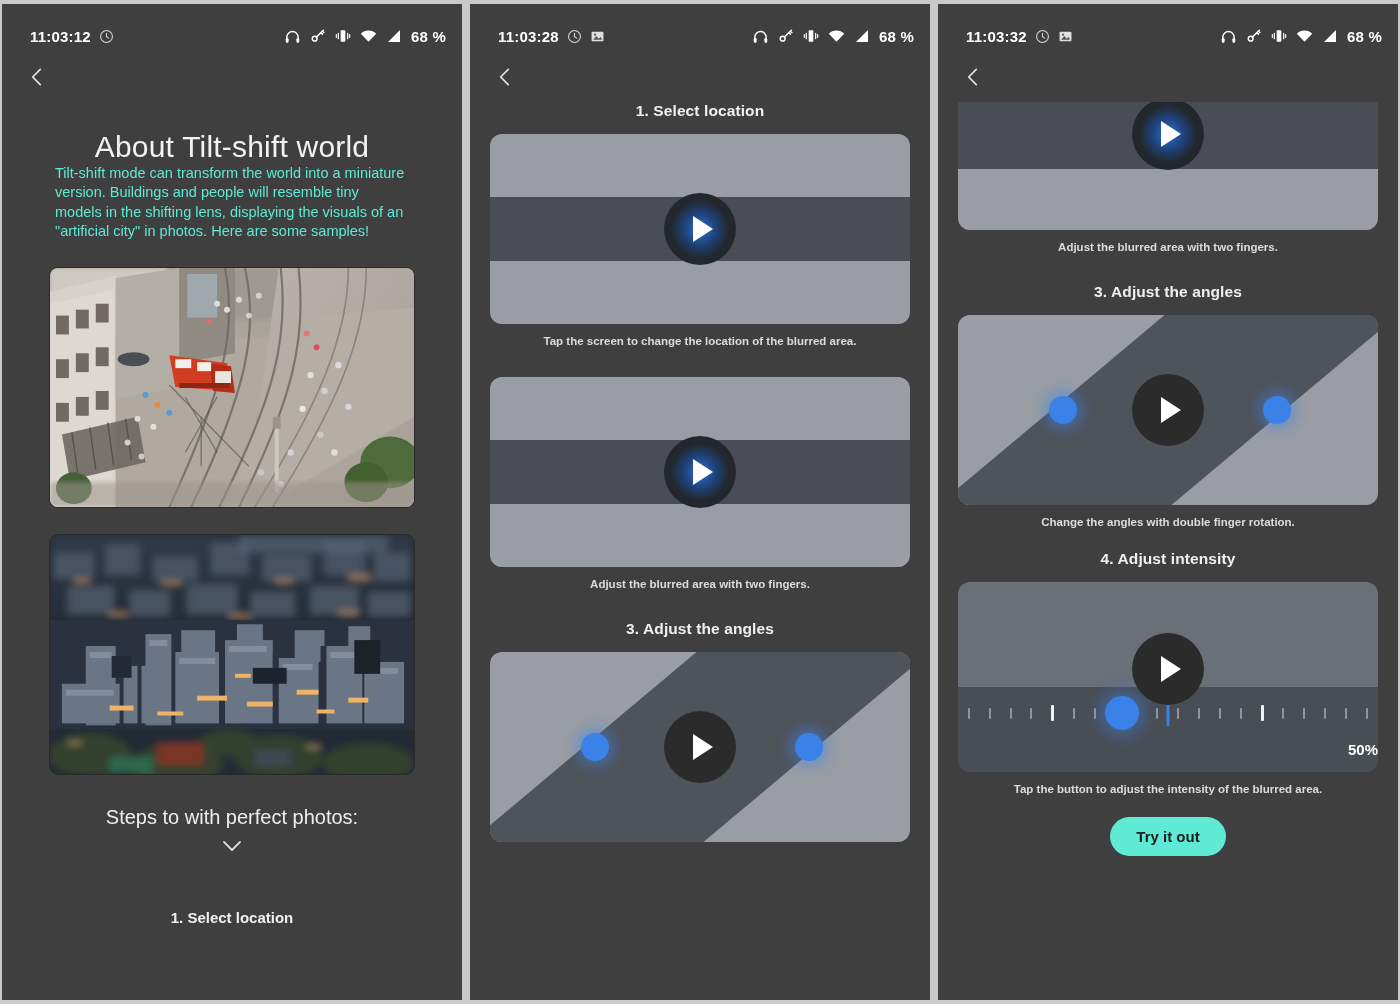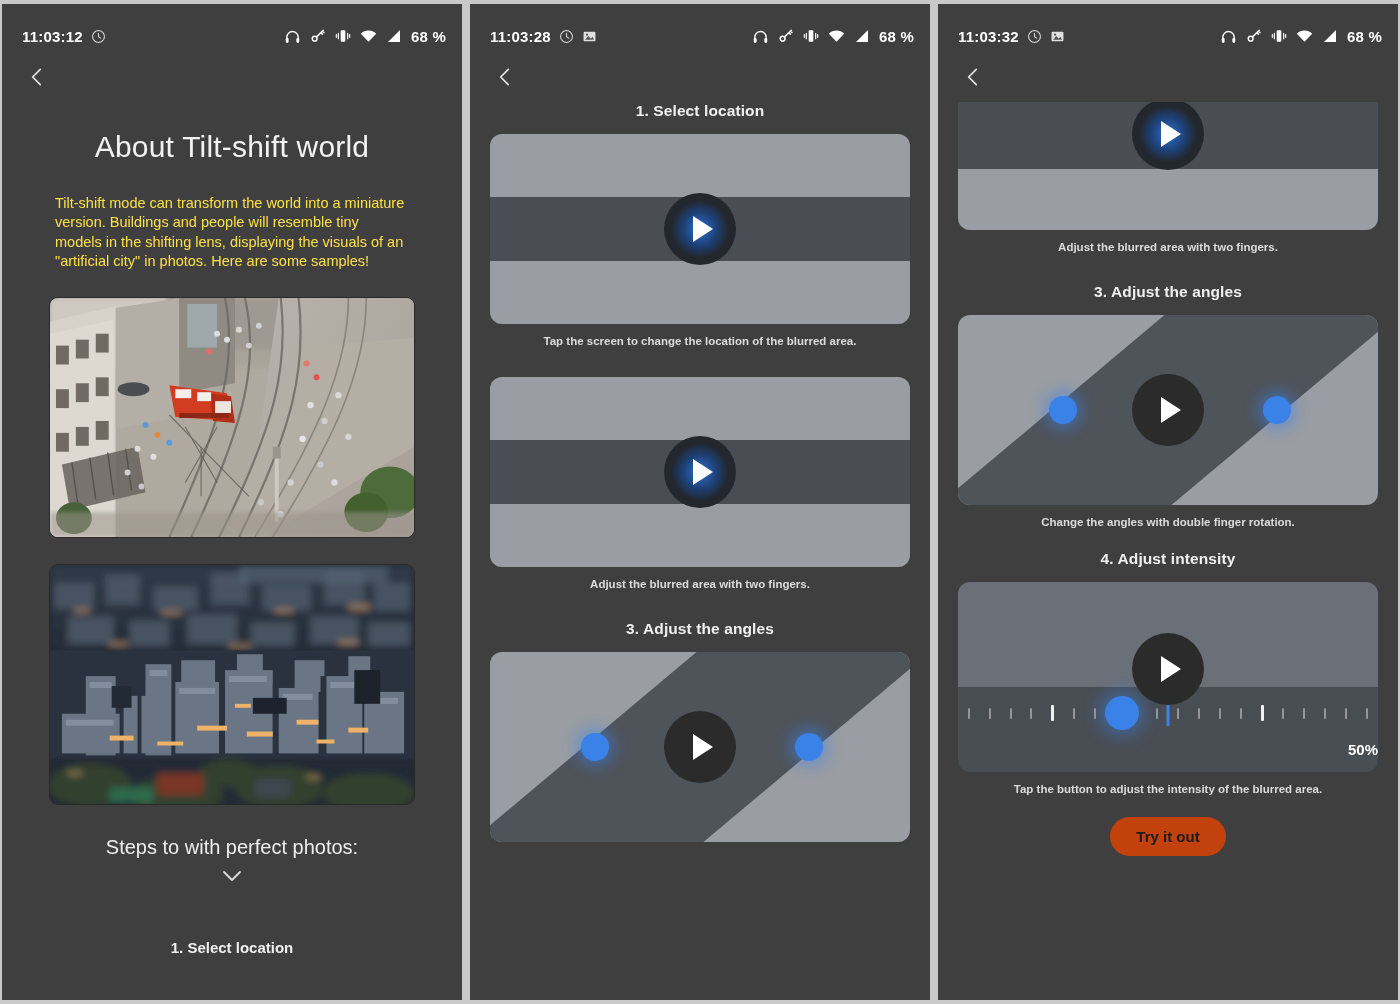--- a/index.html
+++ b/index.html
@@ -31,20 +31,21 @@
   
   .statusbar {
     height: 48px;
     display: flex;
     align-items: center;
     padding: 16px 16px 0 20px;
     color: #ffffff;
     font-size: 15px;
     font-weight: bold;
     letter-spacing: .2px;
+    margin-left: 8px;
   }
   .sb-left { display: flex; align-items: center; gap: 8px; }
   .sb-right { margin-left: auto; display: flex; align-items: flex-start; gap: 9px; }
   .sb-pct { font-size: 15px; font-weight: bold; }
   .sb-icon { display: inline-flex; align-items: center; justify-content: center; }
 
   
   .navbar { height: 50px; padding-left: 22px; display: flex; align-items: center; }
   .back-chevron { width: 26px; height: 26px; display: block; cursor: pointer; }
 
@@ -52,24 +53,23 @@
   .p1-body { padding: 0 26px; }
   .about-title {
     color: #f2f2f2;
     font-size: 30px;
     font-weight: normal;
     text-align: center;
     margin-top: 28px;
     letter-spacing: .2px;
   }
   .about-desc {
-    color: #fde047;
+    color: #5eead4;
     font-size: 14.5px;
     line-height: 1.33;
-    margin-top: 30px;
     padding: 0 27px;
     text-align: left;
   }
   .photo {
     margin: 26px auto 0 auto;
     width: 366px;
     height: 241px;
     border-radius: 9px;
     overflow: hidden;
     position: relative;
@@ -217,21 +217,21 @@
     text-align: right;
     color: #ffffff;
     font-size: 15px;
     font-weight: bold;
     z-index: 3;
   }
 
   
   .tryout-wrap { display: flex; justify-content: center; margin-top: 22px; }
   .tryout-btn {
-    background: #c2410c;
+    background: #5eead4;
     color: #1d1d1d;
     font-size: 15px;
     font-weight: bold;
     border: none;
     border-radius: 22px;
     padding: 11px 26px;
     cursor: pointer;
     font-family: "Liberation Sans", sans-serif;
   }
 

